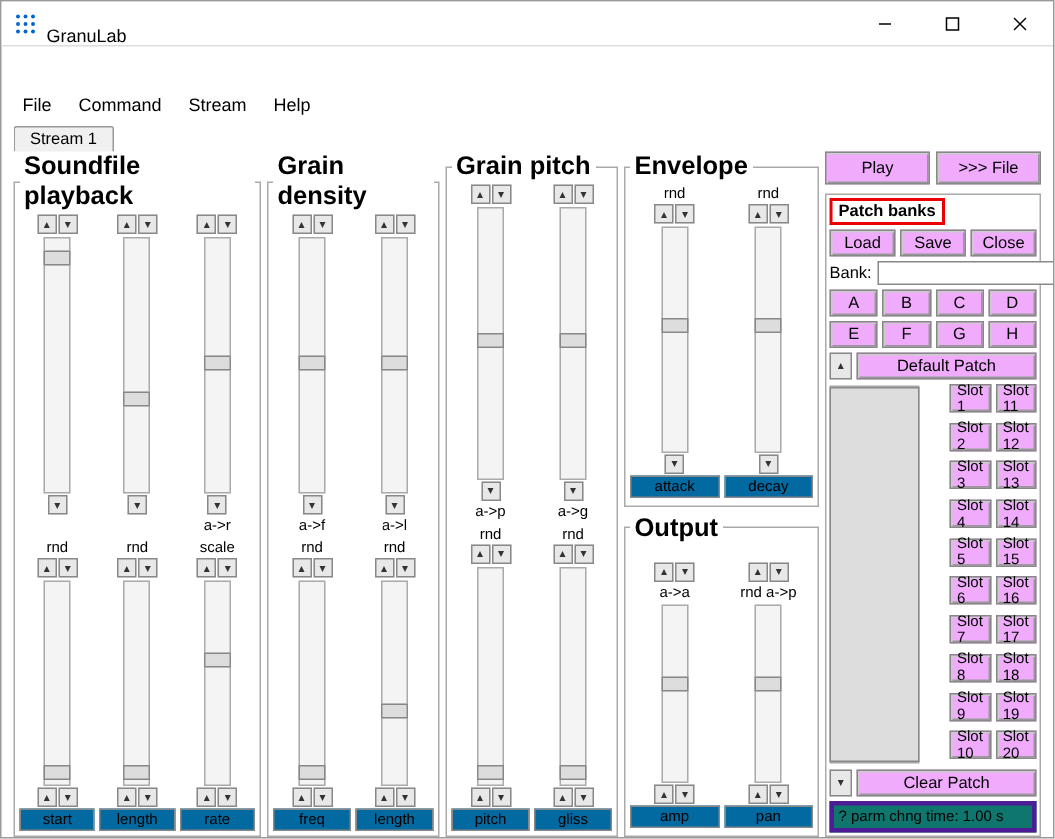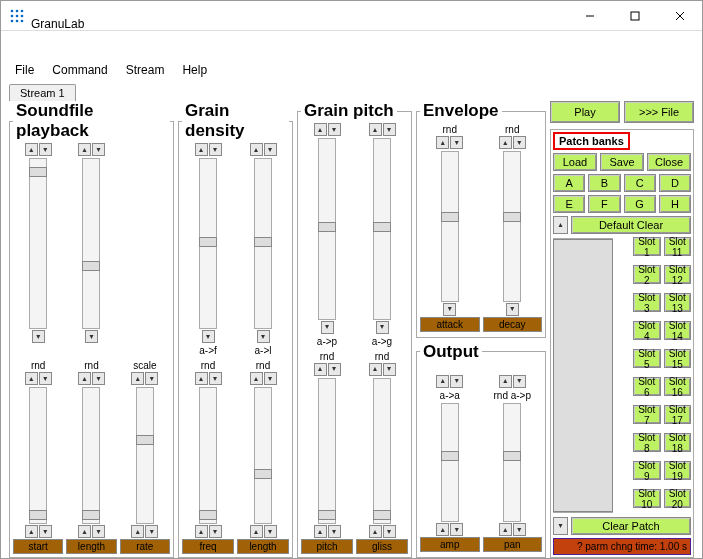--- a/index.html
+++ b/index.html
@@ -30,41 +30,41 @@
 
 .spinpair { display: flex; gap: 1px; margin-bottom: 1px; }
 .spinbtn { width: 13px; height: 13px; border: 1px solid #888; background: #e8e8e8; display: flex; align-items: center; justify-content: center; font-size: 7px; line-height: 1; }
 .spinbtn::after { content: "▾"; color: #333; font-size: 8px; }
 .spinbtn.up::after { content: "▴"; }
 
 .vslider { flex: 1; width: 18px; border: 1px solid #aaa; background: #f4f4f4; position: relative; margin: 1px 0; min-height: 60px; }
 .thumb { position: absolute; left: -1px; right: -1px; height: 10px; background: #ddd; border: 1px solid #888; }
 
 .slabel { font-size: 10px; text-align: center; height: 13px; line-height: 13px; white-space: nowrap; overflow: hidden; }
-.fieldbtn { border: 1px solid #888; background: #a16207; padding: 1px 2px; font-size: 10px; text-align: center; width: 100%; }
+.fieldbtn { border: 1px solid #888; background: #0369a1; padding: 1px 2px; font-size: 10px; text-align: center; width: 100%; }
 
 .toprow-btns { display: flex; gap: 4px; height: 22px; margin-bottom: 4px; }
-.btn { border: 1px solid #888; background: #bef264; display: flex; align-items: center; justify-content: center; font-size: 11px; padding: 1px 4px; box-shadow: 1px 1px 0 #ccc inset, -1px -1px 0 #999 inset; text-align: center; }
+.btn { border: 1px solid #888; background: #f0abfc; display: flex; align-items: center; justify-content: center; font-size: 11px; padding: 1px 4px; box-shadow: 1px 1px 0 #ccc inset, -1px -1px 0 #999 inset; }
 .btn.flex { flex: 1; }
 
 .patchbanks { border: 1px solid #aaa; flex: 1; display: flex; flex-direction: column; padding: 2px; gap: 3px; }
 .patchbanks .title { border: 2px solid #e00; padding: 1px 4px; font-weight: bold; color: #000; font-size: 11px; width: fit-content; }
 .btnrow { display: flex; gap: 3px; }
 .btnrow .btn { flex: 1; height: 18px; }
 .bankrow { display: flex; align-items: center; gap: 4px; }
 .bankrow input { flex: 1; border: 1px solid #888; height: 16px; padding: 0 2px; font-size: 11px; }
 .lettergrid { display: grid; grid-template-columns: repeat(4, 1fr); gap: 3px; }
 .lettergrid .btn { height: 18px; }
 .slotarea { display: flex; gap: 20px; flex: 1; }
 .slotarea .vslider { width: 15px; height: auto; }
 .slotgrid { flex: 1; display: grid; grid-template-columns: 1fr 1fr; gap: 3px; }
 .slotgrid .btn { height: 19px; font-size: 10px; }
 .defaultpatch { height: 18px; }
 .clearrow { display: flex; gap: 3px; }
-.parm { border: 1px solid #4c1d95; background: #c2410c; padding: 2px 3px; font-size: 10px; text-align: right; }
+.parm { border: 3px solid #4c1d95; background: #0f766e; padding: 2px 3px; font-size: 10px; text-align: left; }
 
 .statusbar { height: 20px; display: flex; padding: 0 8px 2px 8px; gap: 4px; }
 .statusbar .cell { flex: 1; border: 1px solid #aaa; }
 
 .soundfile { width: 165px; }
 .graindensity { width: 115px; }
 .grainpitch { width: 115px; }
 .env-out { width: 130px; display: flex; flex-direction: column; gap: 4px; }
 .envelope { flex: 1.1; }
 .output { flex: 1; }
@@ -151,20 +151,33 @@
                 <div class="spinbtn"></div>
               </div>
             <div class="vslider">
                 <div class="thumb" style="top:60%"></div>
               </div>
             <div class="spinpair">
                 <div class="spinbtn"></div>
               </div>
             <div class="slabel"></div>
           </div>
+          <div class="slidercol">
+            <div class="spinpair">
+                <div class="spinbtn up"></div>
+                <div class="spinbtn"></div>
+              </div>
+            <div class="vslider">
+                <div class="thumb" style="top:46%"></div>
+              </div>
+            <div class="spinpair">
+                <div class="spinbtn"></div>
+              </div>
+            <div class="slabel">a-&gt;r</div>
+          </div>
         </div>
         <div class="lower col3">
           <div class="slidercol">
             <div class="slabel">rnd</div>
             <div class="spinpair">
                 <div class="spinbtn up"></div>
                 <div class="spinbtn"></div>
               </div>
             <div class="vslider">
                 <div class="thumb" style="bottom:2%"></div>
@@ -420,33 +433,37 @@
       <div class="btn flex">Play</div>
       <div class="btn flex">&gt;&gt;&gt; File</div>
     </div>
     <div class="patchbanks">
       <div class="title">Patch banks</div>
       <div class="btnrow">
         <div class="btn">Load</div>
         <div class="btn">Save</div>
         <div class="btn">Close</div>
       </div>
+      <div class="bankrow">
+        <span>Bank:</span>
+        <input type="text" value="" style="">
+      </div>
       <div class="lettergrid">
         <div class="btn">A</div>
         <div class="btn">B</div>
         <div class="btn">C</div>
         <div class="btn">D</div>
         <div class="btn">E</div>
         <div class="btn">F</div>
         <div class="btn">G</div>
         <div class="btn">H</div>
       </div>
       <div style="display:flex;gap:3px">
         <div class="spinbtn up" style="width:15px;height:18px"></div>
-        <div class="btn defaultpatch" style="flex:1">Default Clear</div>
+        <div class="btn defaultpatch" style="flex:1">Default Patch</div>
       </div>
       <div class="slotarea">
         <div class="vslider">
             <div class="thumb" style="top:0;height:100%"></div>
           </div>
         <div class="slotgrid">
           <div class="btn">Slot 1</div>
           <div class="btn">Slot 11</div>
           <div class="btn">Slot 2</div>
           <div class="btn">Slot 12</div>

